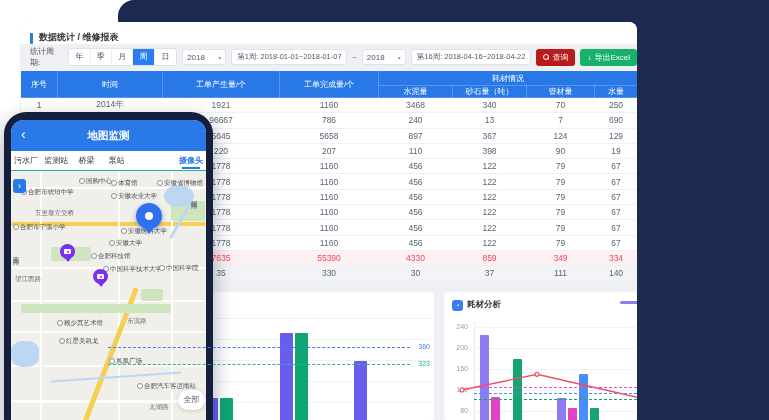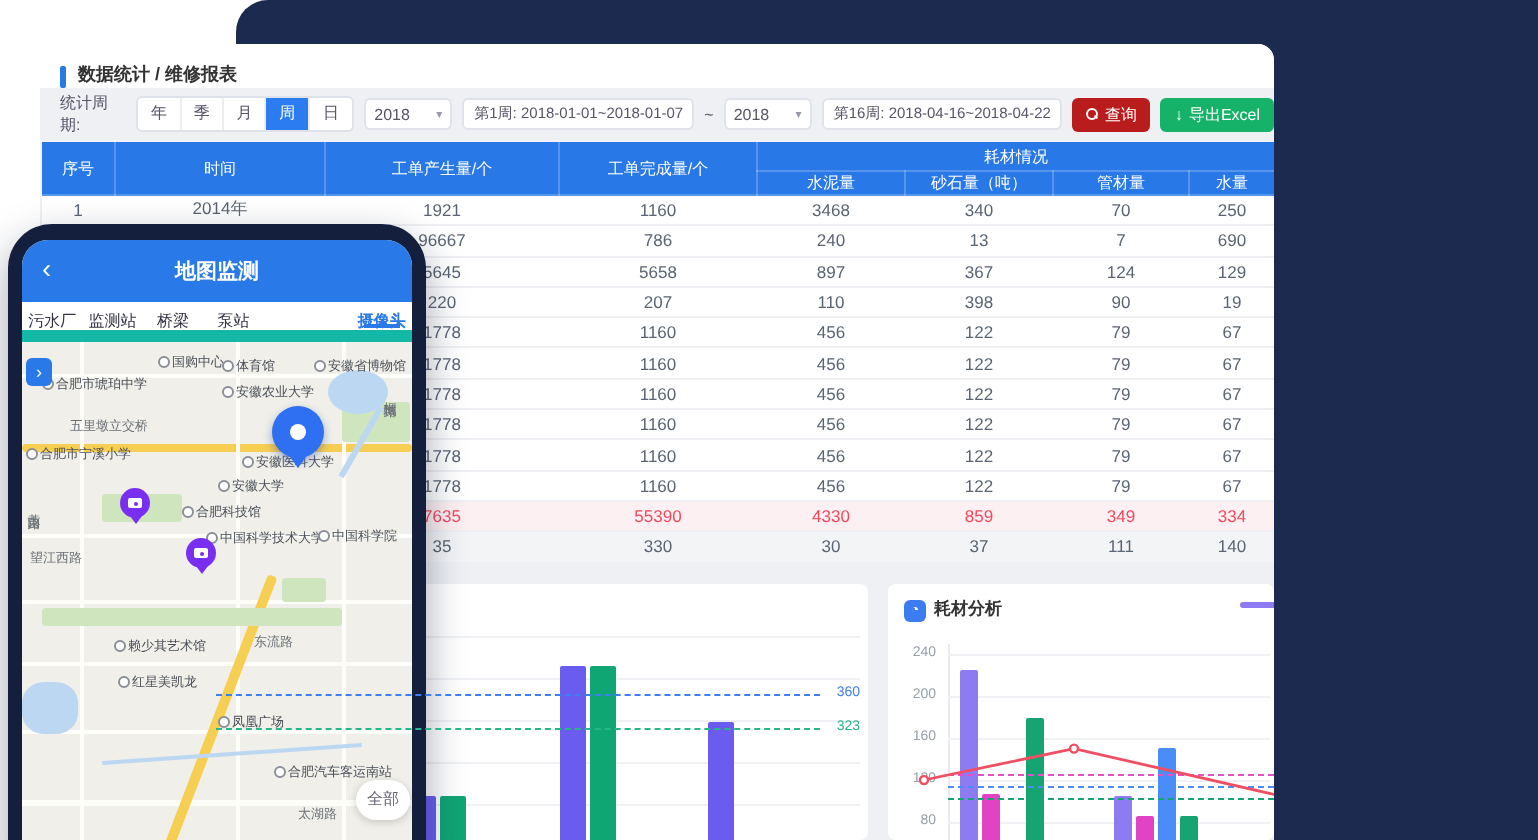--- a/index.html
+++ b/index.html
@@ -56,21 +56,21 @@
   .ytick{position:absolute;left:0;width:24px;text-align:right;font-size:7px;color:#98a0ab;}
   .yaxis{position:absolute;left:30px;top:30px;bottom:0;width:1px;background:#e8eaee;}
   .csleg{position:absolute;top:9px;left:176px;width:18px;height:3px;border-radius:2px;background:#8d7bf2;}
 
   
   .phone{position:absolute;left:4px;top:112px;width:209px;height:330px;background:#131f3d;border-radius:22px;box-shadow:0 8px 20px rgba(15,25,55,.38);}
   .screen{position:absolute;left:7px;top:8px;width:195px;height:322px;border-radius:13px 13px 0 0;overflow:hidden;background:#fff;}
   .phead{height:31px;background:#2a79e8;display:flex;align-items:center;justify-content:center;position:relative;color:#fff;}
   .pback{position:absolute;left:10px;top:7px;font-size:14px;line-height:14px;cursor:pointer;}
   .ptitle{font-size:10.5px;font-weight:bold;}
-  .ptabs{height:20px;display:flex;align-items:center;background:#fff;font-size:8px;color:#334;border-bottom:6px solid #14b8a6;}
+  .ptabs{height:20px;display:flex;align-items:center;background:#fff;font-size:8px;color:#334;border-bottom:1px solid #14b8a6;}
   .ptab{flex:1;text-align:center;position:relative;height:100%;line-height:20px;cursor:pointer;}
   .ptab.on{color:#2a79e8;font-weight:bold;margin-left:44px;}
   .ptab.on::after{content:"";position:absolute;left:50%;transform:translateX(-50%);bottom:1px;width:18px;height:2px;background:#2a79e8;}
   .map{position:absolute;left:0;top:51px;width:195px;height:271px;background:#f0efe9;overflow:hidden;}
   .rd{position:absolute;background:#fdfdfa;}
   .rdy{position:absolute;background:#f6cf52;border-radius:2px;}
   .park{position:absolute;background:#cfe5bd;border-radius:2px;}
   .water{position:absolute;background:#bcd7f2;}
   .mlabel{position:absolute;font-size:6.5px;color:#4a4f58;white-space:nowrap;z-index:2;}
   .mlabel.poi::before{content:"";display:inline-block;width:4px;height:4px;border:1px solid #8a8f98;background:#fff;border-radius:50%;margin-right:1px;vertical-align:middle;}

